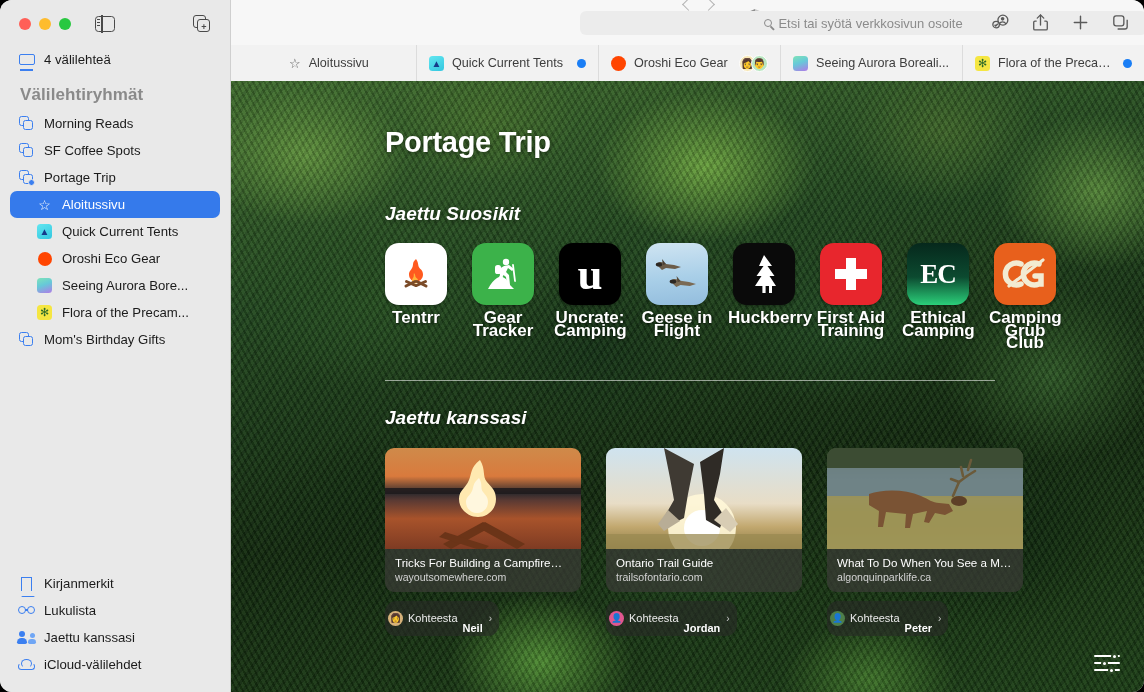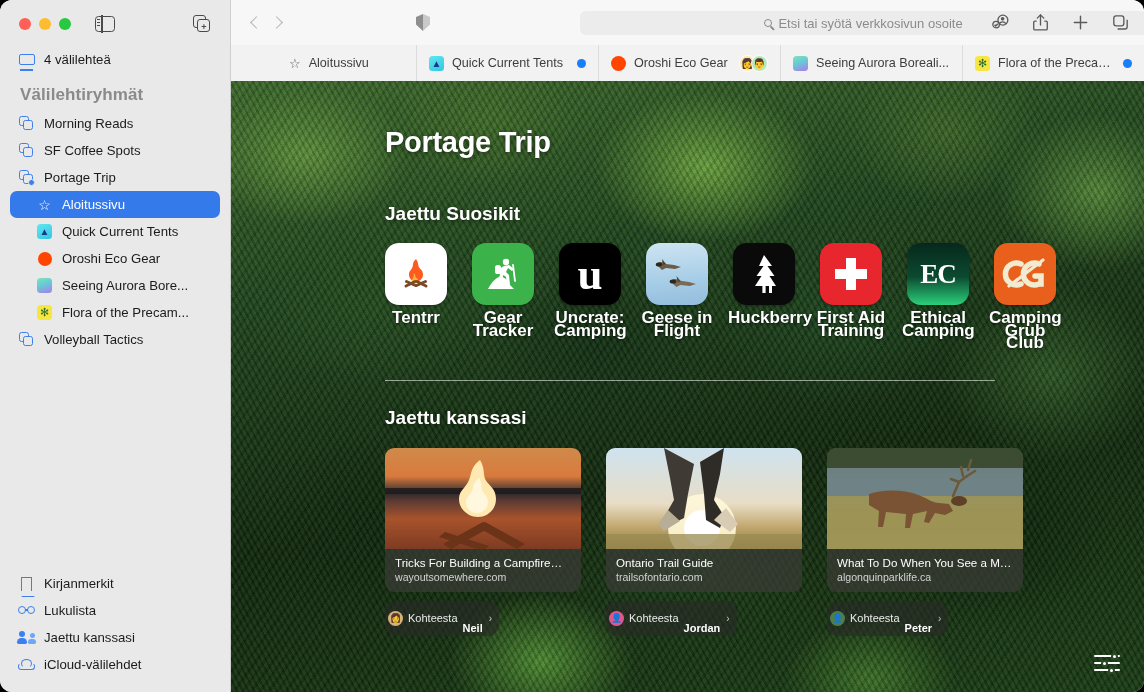--- a/index.html
+++ b/index.html
@@ -111,21 +111,21 @@
   .ic-cloud .c1{position:absolute;left:0;bottom:0;width:17px;height:7px;border:1.5px solid #3b7ff0;border-radius:6px;border-top-color:transparent;}
   .ic-cloud .c2{position:absolute;left:3px;top:0;width:11px;height:9px;border:1.5px solid #3b7ff0;border-radius:50%;border-bottom-color:transparent;background:#e9e9e9;}
 
   .sb-bottom { padding-bottom: 14px; }
 
   
   .content { position:absolute; left:231px; top:0; right:0; bottom:0; }
   .toolbar {
     position:absolute; left:0; top:0; right:0; height:45px;
     background:#f7f7f7;
-    display:flex; align-items:center;
+    display:flex; align-items:center;flex-direction:column;
   }
   .nav-btns { display:flex; gap:11px; margin-left:21px; }
   .chev { width:9px; height:9px; border-top:1.7px solid #b3b3b3; border-right:1.7px solid #b3b3b3; }
   .chev.left { transform: rotate(-135deg); }
   .chev.right { transform: rotate(45deg); }
   .shield {
     margin-left: 135px; width:14px; height:17px;
     background: linear-gradient(to right, #8e8e8e 50%, #c9c9c9 50%);
     clip-path: polygon(50% 0%, 100% 18%, 100% 62%, 50% 100%, 0% 62%, 0% 18%);
   }
@@ -199,21 +199,21 @@
     background-image:
       repeating-linear-gradient(62deg, rgba(0,0,0,.16) 0 2px, rgba(255,255,255,.045) 2px 5px),
       repeating-linear-gradient(-54deg, rgba(0,0,0,.12) 0 3px, rgba(120,190,80,.05) 3px 7px);
     opacity:.85;
   }
   .sp-inner { position:absolute; inset:0; padding:45px 0 0 154px; }
 
   .page-title { font-size:29px; font-weight:700; color:#fff; letter-spacing:-.3px;
     text-shadow:0 1px 5px rgba(0,0,0,.5); }
   .sec-title { font-size:19px; font-weight:700; color:#fff; margin-top:44px;
-    text-shadow:0 1px 5px rgba(0,0,0,.5); }
+    text-shadow:0 1px 5px rgba(0,0,0,.5);font-style:italic; }
 
   .favgrid { display:flex; gap:25px; margin-top:18px; }
   .fav { width:62px; display:flex; flex-direction:column; align-items:center; gap:7px; }
   .fav .tile {
     width:62px; height:62px; border-radius:14px; overflow:hidden; position:relative;
     box-shadow:0 1px 3px rgba(0,0,0,.35);
     display:flex; align-items:center; justify-content:center;
   }
   .fav .fname {
     font-size:17px; line-height:12.5px; color:#fff; text-align:center;
@@ -349,30 +349,30 @@
         <span class="lbl">Seeing Aurora Bore...</span>
       </div>
 
       <div class="row indent">
         <span class="ico">
           <span class="fav-sq" style="background:#f5e642;display:flex;align-items:center;justify-content:center;font-size:11px;color:#2f6b2a;line-height:1;">✻</span>
         </span>
         <span class="lbl">Flora of the Precam...</span>
       </div>
 
-
       <div class="row">
         <span class="ico">
           <span class="ic-tabs">
               <span class="a"></span>
               <span class="b"></span>
             </span>
         </span>
-        <span class="lbl">Volleyball Tactics</span>
-      </div>
+        <span class="lbl">Mom's Birthday Gifts</span>
+      </div>
+
     </div>
 
     <div class="sb-bottom">
       <div class="row">
         <span class="ico">
             <span class="ic-bookmark"></span>
           </span>
         <span class="lbl">Kirjanmerkit</span>
       </div>
       <div class="row">

